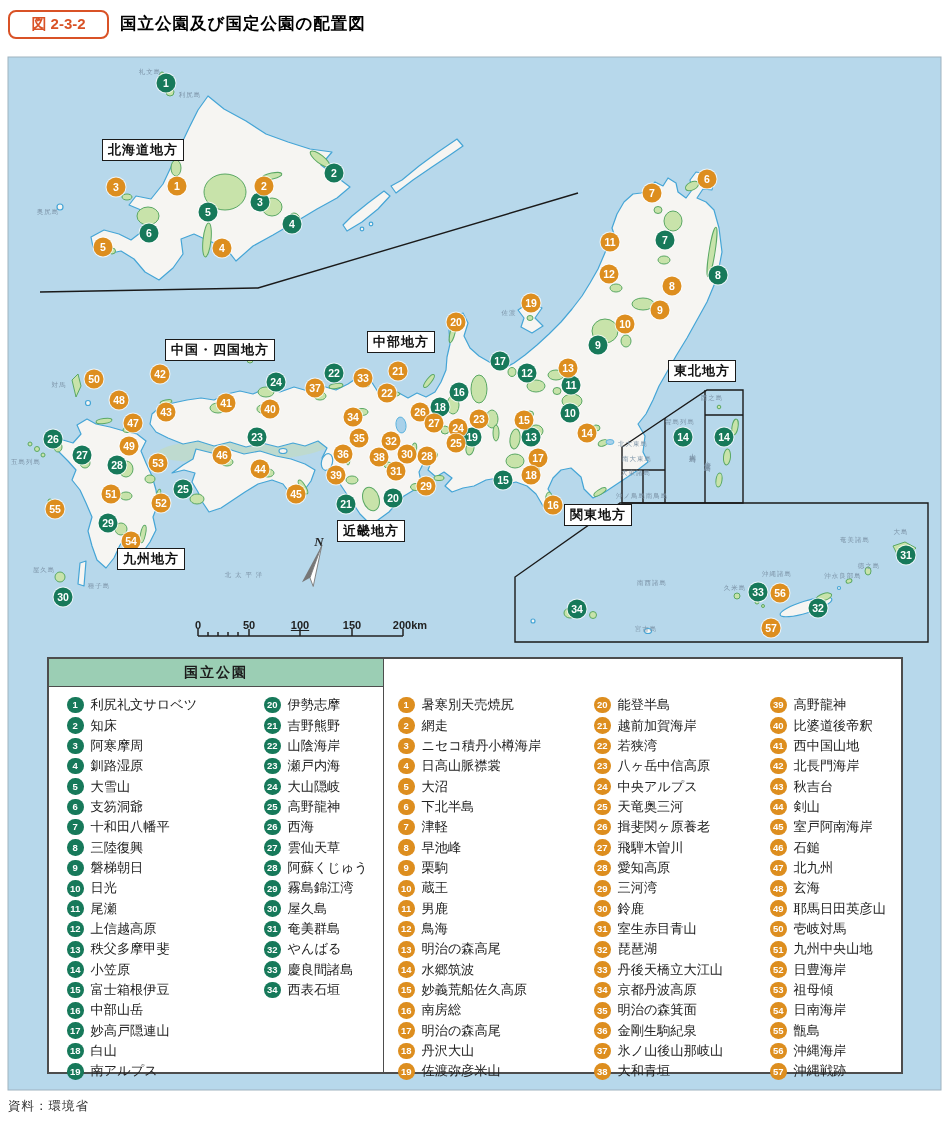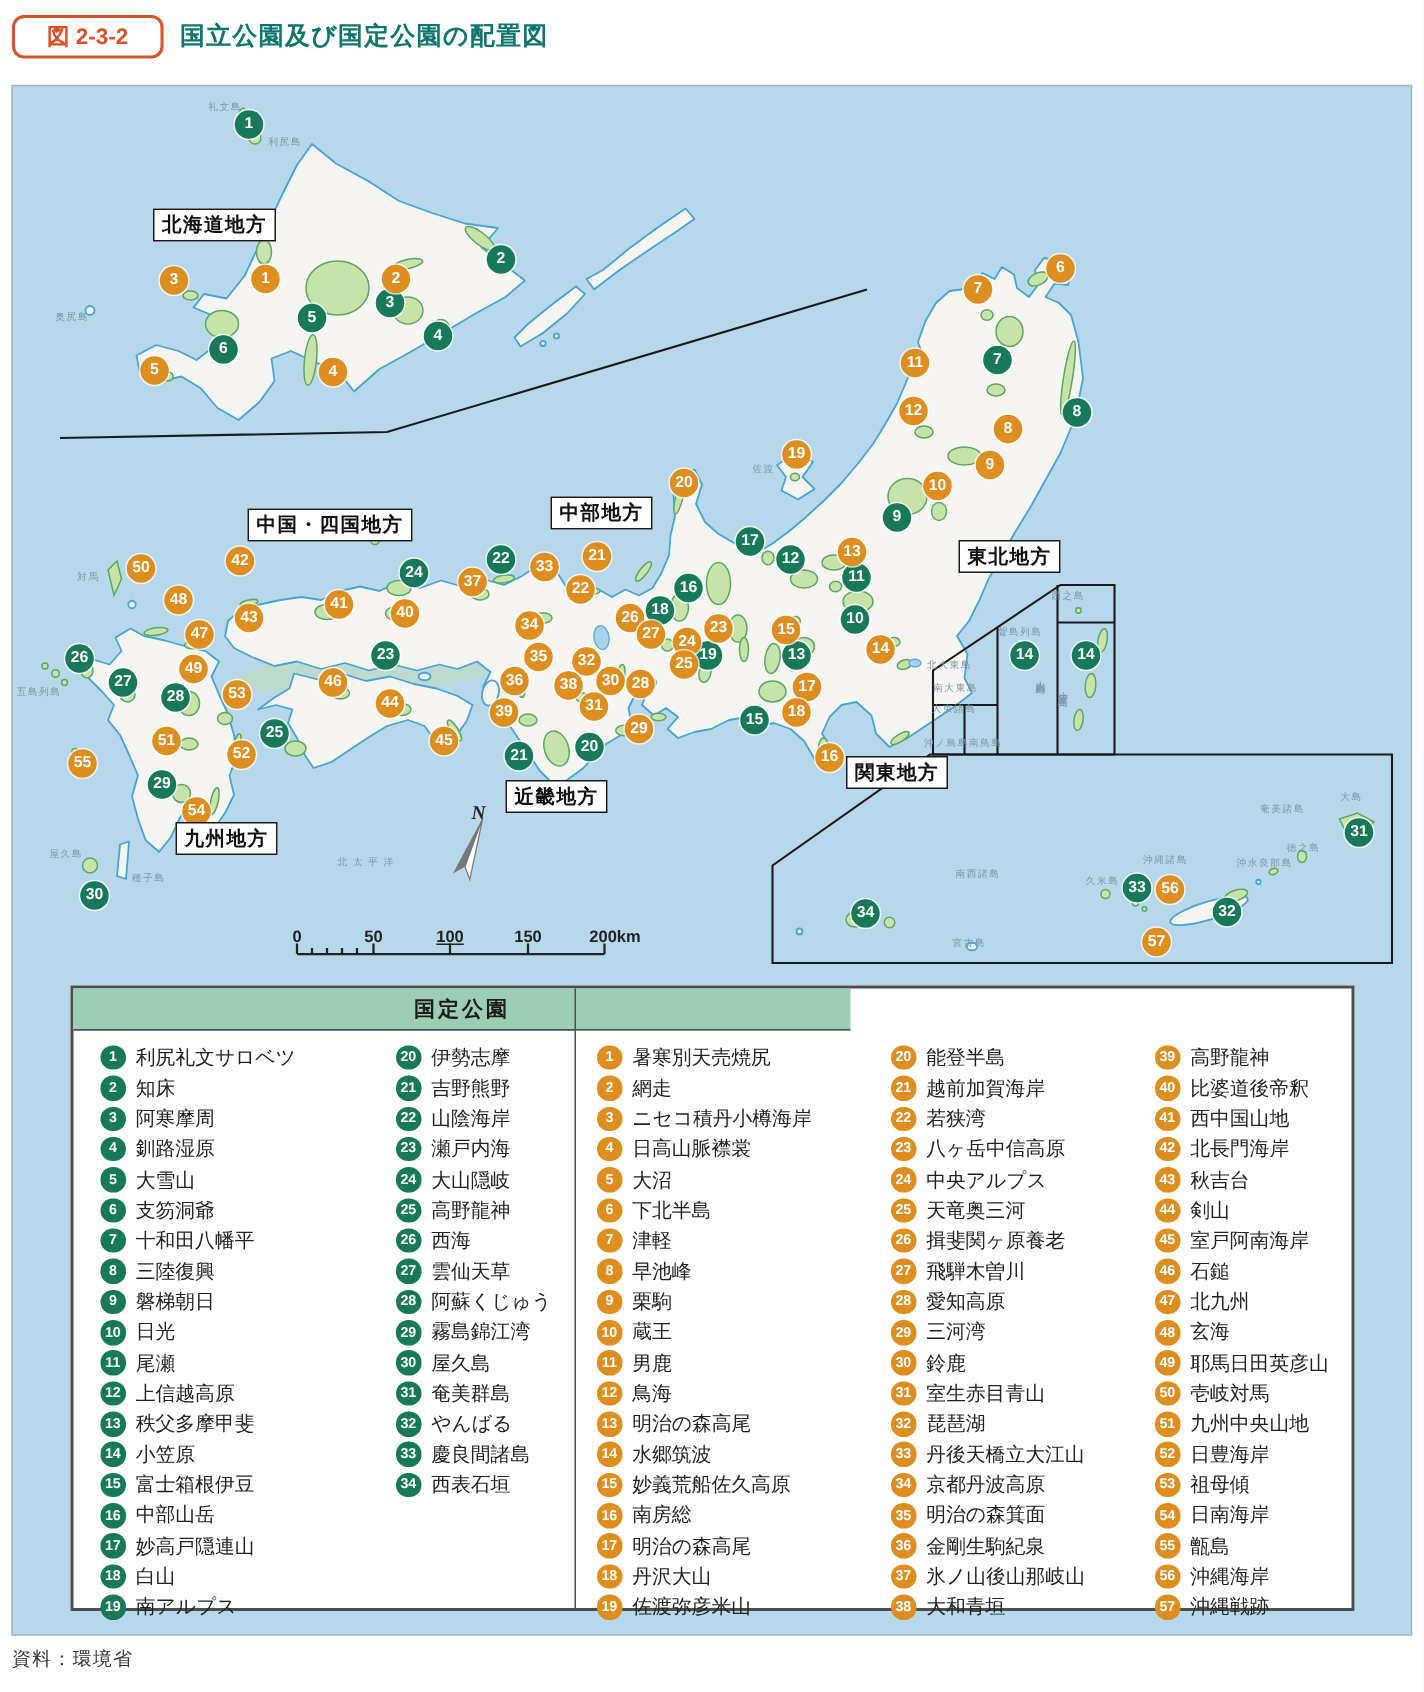--- a/index.html
+++ b/index.html
@@ -1,21 +1,21 @@
 <!DOCTYPE html>
 <html><head>
 <meta charset="utf-8">
 <style>
   html,body{margin:0;padding:0;background:#ffffff;}
   body{font-family:"Liberation Sans","DejaVu Sans",sans-serif;}
   #page{position:relative;width:949px;height:1128px;overflow:hidden;background:#fff;}
   
   #fig-badge{position:absolute;left:8px;top:10px;width:97px;height:25px;border:2px solid #d95226;
     border-radius:8px;color:#d95226;font-weight:bold;font-size:15px;display:flex;align-items:center;justify-content:center;background:#fff;}
-  #fig-title{position:absolute;left:120px;top:13px;color:#0f766e;font-weight:bold;font-size:16.5px;letter-spacing:1px;}
+  #fig-title{position:absolute;left:120px;top:13px;color:#000000;font-weight:bold;font-size:16.5px;letter-spacing:1px;}
   
   #map-svg{position:absolute;left:0;top:0;}
   
   .layer{position:absolute;left:0;top:0;width:949px;height:1128px;pointer-events:none;}
   .mk{position:absolute;width:19px;height:19px;border-radius:50%;transform:translate(-50%,-50%);
       display:flex;align-items:center;justify-content:center;color:#fff;font-size:10.5px;font-weight:bold;
       box-shadow:0 0 0 1px rgba(255,255,255,.75);line-height:1;}
   .mk.national{background:#17795a;}
   .mk.quasi{background:#dd8e1f;}
   .region-label{position:absolute;transform:translate(-50%,-50%);background:#fff;border:1.3px solid #1a1a1a;
@@ -345,39 +345,38 @@
       <div class="mk quasi" style="left: 111px; top: 494px;">51</div>
       <div class="mk quasi" style="left: 161px; top: 503px;">52</div>
       <div class="mk quasi" style="left: 158px; top: 463px;">53</div>
       <div class="mk quasi" style="left: 131px; top: 541px;">54</div>
       <div class="mk quasi" style="left: 55px; top: 509px;">55</div>
       <div class="mk quasi" style="left: 780px; top: 593px;">56</div>
       <div class="mk quasi" style="left: 771px; top: 628px;">57</div>
     </div>
   <div class="layer" id="region-label-layer">
       <div class="region-label" style="left: 107px; top: 150px; margin-left: 36px;">北海道地方</div>
-      <div class="region-label" style="left: 673px; top: 371px;">東北地方</div>
+      <div class="region-label" style="left: 702px; top: 371px;">東北地方</div>
       <div class="region-label" style="left: 401px; top: 342px;">中部地方</div>
       <div class="region-label" style="left: 598px; top: 515px;">関東地方</div>
       <div class="region-label" style="left: 220px; top: 350px;">中国・四国地方</div>
       <div class="region-label" style="left: 371px; top: 531px;">近畿地方</div>
       <div class="region-label" style="left: 151px; top: 559px;">九州地方</div>
     </div>
   <div class="layer" id="scale-label-layer">
       <div class="scale-label" style="left: 198px; top: 631px;">0</div>
       <div class="scale-label" style="left: 249px; top: 631px;">50</div>
       <div class="scale-label" style="left: 300px; top: 631px; text-decoration: underline;">100</div>
       <div class="scale-label" style="left: 352px; top: 631px;">150</div>
       <div class="scale-label" style="left: 410px; top: 631px;">200km</div>
     </div>
   <div id="compass-n" style="left:319px;top:542px;">N</div>
 
   <div id="legend">
     <div class="hdr" id="hdr-national">国立公園</div>
-    <div class="hdr" id="hdr-quasi" style="position:absolute;">国定公園</div>
     <div class="vdiv"></div>
     <div class="lg-col" id="nat-col-1" style="left:18px;">
         <div class="lg-item">
           <span class="lg-dot national">1</span>
           <span class="lg-name">利尻礼文サロベツ</span>
         </div>
         <div class="lg-item">
           <span class="lg-dot national">2</span>
           <span class="lg-name">知床</span>
         </div>

